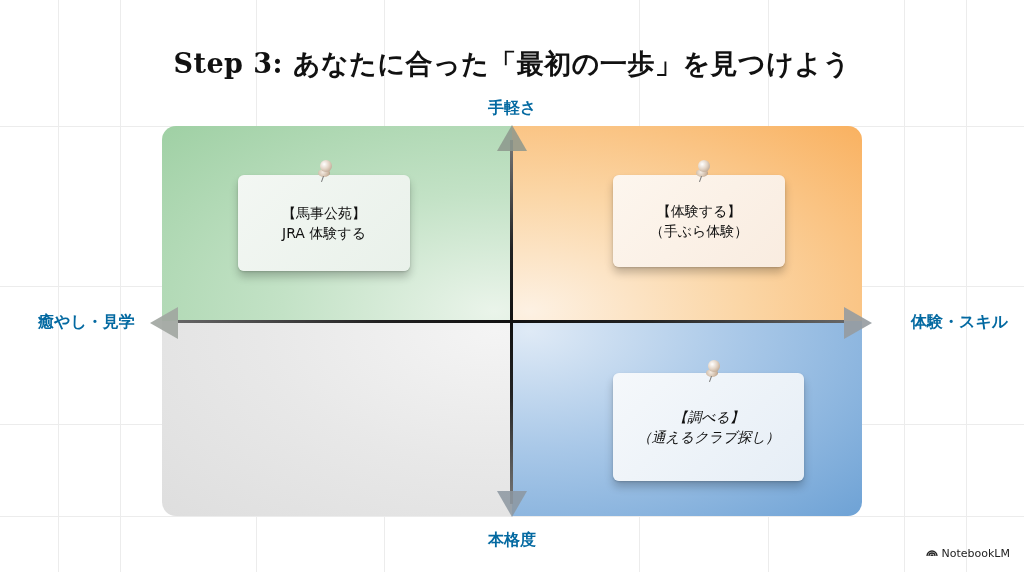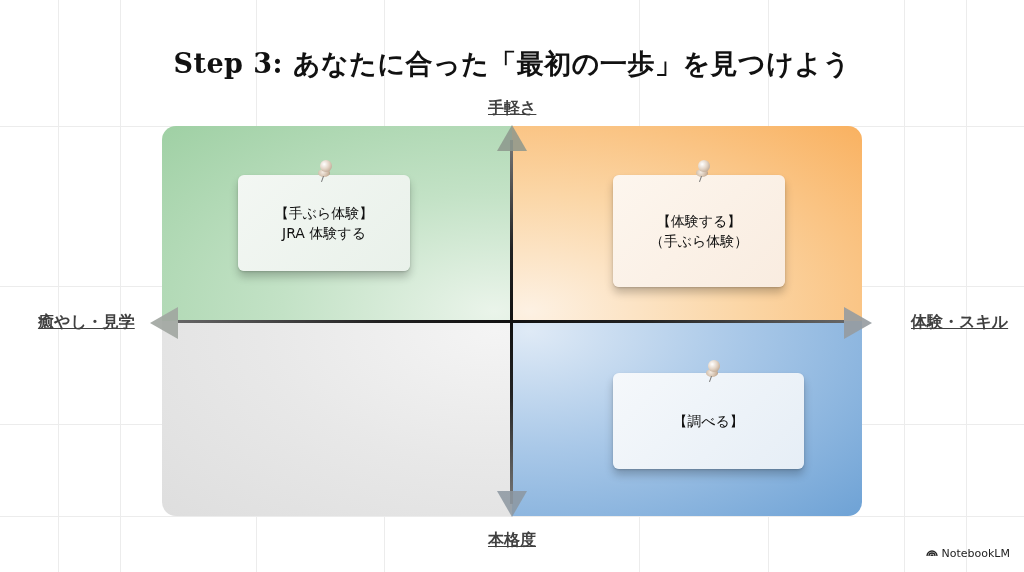--- a/index.html
+++ b/index.html
@@ -1,36 +1,36 @@
 <!DOCTYPE html>
 <html><head>
 <meta charset="utf-8">
 <style>
   html,body{margin:0;padding:0;}
   body{width:1024px;height:572px;position:relative;overflow:hidden;background:#ffffff;font-family:"DejaVu Sans","Liberation Sans",sans-serif;}
   .grid-v{position:absolute;top:0;width:1px;height:572px;background:#ececec;}
   .grid-h{position:absolute;left:0;height:1px;width:1024px;background:#ececec;}
   .title{position:absolute;top:46px;left:0;width:1024px;text-align:center;font-family:"DejaVu Serif","Liberation Serif",serif;font-weight:bold;font-size:27px;color:#111;letter-spacing:0.5px;}
-  .axis-label{position:absolute;font-weight:bold;font-size:16px;color:#404040;white-space:nowrap;text-decoration:underline;}
+  .axis-label{position:absolute;font-weight:bold;font-size:16px;color:#0369a1;white-space:nowrap;}
   .quad{position:absolute;}
   .q-tl{left:162px;top:126px;width:350px;height:195px;border-radius:14px 0 0 0;background:radial-gradient(ellipse at 95% 95%, #eaf4ea 0%, #c3e2c6 45%, #9fd0a4 100%);}
   .q-tr{left:512px;top:126px;width:350px;height:195px;border-radius:0 14px 0 0;background:radial-gradient(ellipse at 5% 95%, #fdf1e3 0%, #fbd6a6 45%, #f9b160 100%);}
   .q-bl{left:162px;top:321px;width:350px;height:195px;border-radius:0 0 0 14px;background:radial-gradient(ellipse at 95% 5%, #f4f4f4 0%, #e8e8e8 50%, #dedede 100%);}
   .q-br{left:512px;top:321px;width:350px;height:195px;border-radius:0 0 14px 0;background:radial-gradient(ellipse at 5% 5%, #dfeaf6 0%, #a9c8e8 45%, #6ea2d5 100%);}
   .axis-h{position:absolute;left:178px;top:320px;width:666px;height:3px;background:linear-gradient(to right,#666 0%,#222 30%,#111 50%,#222 70%,#666 100%);}
   .axis-v{position:absolute;left:510px;top:140px;width:3px;height:364px;background:linear-gradient(to bottom,#777 0%,#222 30%,#111 50%,#222 70%,#777 100%);}
   .arrow{position:absolute;width:0;height:0;}
   .arr-up{left:497px;top:125px;border-left:15px solid transparent;border-right:15px solid transparent;border-bottom:26px solid rgba(140,150,140,0.85);}
   .arr-down{left:497px;top:491px;border-left:15px solid transparent;border-right:15px solid transparent;border-top:26px solid rgba(140,150,160,0.85);}
   .arr-left{left:150px;top:307px;border-top:16px solid transparent;border-bottom:16px solid transparent;border-right:28px solid rgba(160,165,160,0.9);}
   .arr-right{left:844px;top:307px;border-top:16px solid transparent;border-bottom:16px solid transparent;border-left:28px solid rgba(150,155,160,0.9);}
   .note{position:absolute;border-radius:6px;box-shadow:0 6px 8px rgba(0,0,0,0.22),0 1px 2px rgba(0,0,0,0.15);display:flex;flex-direction:column;align-items:center;justify-content:center;text-align:center;font-size:14px;line-height:20px;color:#111;}
   .note-green{left:238px;top:175px;width:172px;height:96px;background:linear-gradient(135deg,#f3f7f3,#e9f1ea);}
-  .note-orange{left:613px;top:175px;width:172px;height:112px;background:linear-gradient(135deg,#fdf6ee,#f9ece0);}
-  .note-blue{left:613px;top:373px;width:191px;height:96px;background:linear-gradient(135deg,#f5f8fb,#e6eef6);}
+  .note-orange{left:613px;top:175px;width:172px;height:92px;background:linear-gradient(135deg,#fdf6ee,#f9ece0);}
+  .note-blue{left:613px;top:373px;width:191px;height:108px;background:linear-gradient(135deg,#f5f8fb,#e6eef6);font-style:italic;}
   .pin{position:absolute;width:18px;height:24px;}
   .pin .head{position:absolute;left:4px;top:0;width:12px;height:12px;border-radius:50%;background:radial-gradient(circle at 35% 35%,#fff 0%,#e2d3c4 45%,#a9907a 100%);}
   .pin .neck{position:absolute;left:2px;top:9px;width:12px;height:8px;border-radius:50%;background:radial-gradient(circle at 40% 40%,#f4ece3 0%,#c9b29c 70%,#8d735d 100%);}
   .pin .needle{position:absolute;left:6px;top:16px;width:1px;height:6px;background:#777;transform:rotate(20deg);}
   .brand{position:absolute;right:14px;bottom:12px;font-size:11px;color:#222;display:flex;align-items:flex-start;gap:4px;}
   .brand-icon{width:12px;height:9px;position:relative;}
 </style>
 </head>
 <body>
 
@@ -60,41 +60,42 @@
 <div class="quad q-br"></div>
 
 <div class="axis-h"></div>
 <div class="axis-v"></div>
 <div class="arrow arr-up"></div>
 <div class="arrow arr-down"></div>
 <div class="arrow arr-left"></div>
 <div class="arrow arr-right"></div>
 
 <div class="note note-green">
-  <div>【手ぶら体験】</div>
+  <div>【馬事公苑】</div>
   <div>JRA 体験する</div>
 </div>
 <div class="pin" style="left:316px;top:160px">
     <div class="neck"></div>
     <div class="head"></div>
     <div class="needle"></div>
   </div>
 
 <div class="note note-orange">
   <div>【体験する】</div>
   <div>（手ぶら体験）</div>
 </div>
 <div class="pin" style="left:694px;top:160px">
     <div class="neck"></div>
     <div class="head"></div>
     <div class="needle"></div>
   </div>
 
 <div class="note note-blue">
   <div>【調べる】</div>
+  <div>（通えるクラブ探し）</div>
 </div>
 <div class="pin" style="left:704px;top:360px">
     <div class="neck"></div>
     <div class="head"></div>
     <div class="needle"></div>
   </div>
 
 <div class="brand">
   <svg class="brand-icon" viewBox="0 0 12 9">
     <path d="M1 9 A5 5 0 0 1 11 9" fill="none" stroke="#222" stroke-width="1.3"></path>

